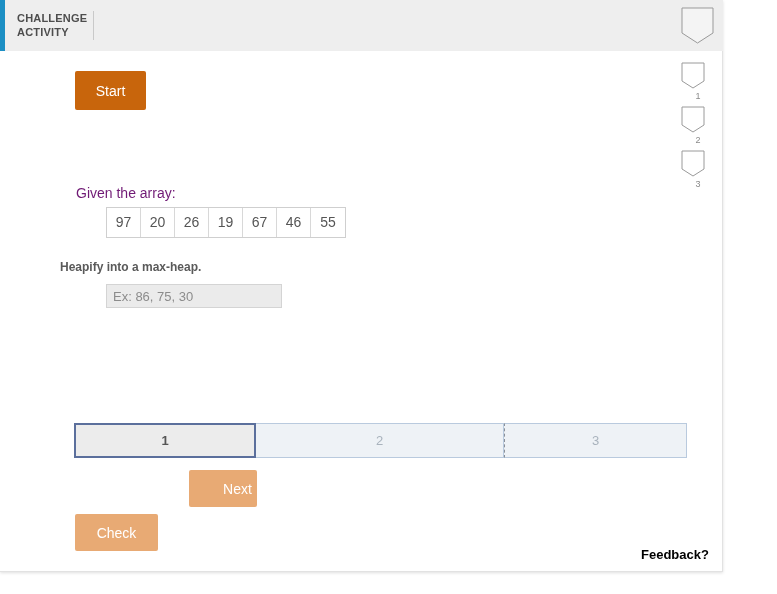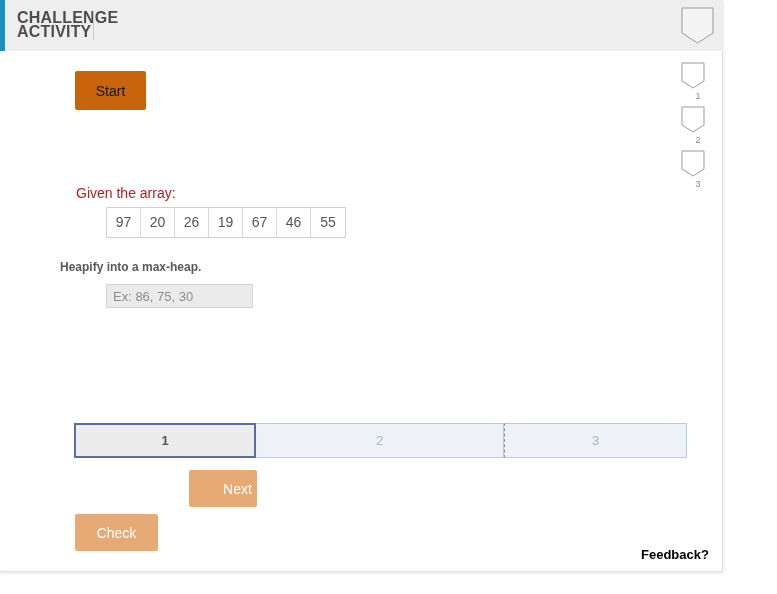--- a/index.html
+++ b/index.html
@@ -53,21 +53,21 @@
     top: 0;
     width: 5px;
     height: 51px;
     background: #1c8fc4;
   }
   .header-label {
     position: absolute;
     left: 17px;
     top: 11px;
     width: 72px;
-    font-size: 16px;
+    font-size: 11px;
     font-weight: bold;
     line-height: 14px;
     color: #4d4d4d;
     letter-spacing: 0.2px;
   }
   .header-divider {
     position: absolute;
     left: 93px;
     top: 11px;
     width: 1px;
@@ -113,33 +113,33 @@
   
   .btn-start {
     position: absolute;
     left: 75px;
     top: 71px;
     width: 71px;
     height: 39px;
     background: #c8650c;
     border: none;
     border-radius: 2px;
-    color: #0f172a;
+    color: #ffffff;
     font-family: "Liberation Sans", sans-serif;
     font-size: 14px;
     cursor: pointer;
     padding: 0;
   }
 
   .given-label {
     position: absolute;
     left: 76px;
     top: 185px;
     font-size: 14px;
-    color: #b91c1c;
+    color: #701a75;
   }
 
   .array-row {
     position: absolute;
     left: 106px;
     top: 207px;
     display: flex;
     border: 1px solid #cfcfcf;
     box-sizing: content-box;
   }
@@ -162,21 +162,21 @@
     top: 260px;
     font-size: 12px;
     color: #5a5a5a;
     font-weight: bold;
   }
 
   .answer-input {
     position: absolute;
     left: 106px;
     top: 284px;
-    width: 147px;
+    width: 176px;
     height: 24px;
     background: #ebebeb;
     border: 1px solid #d4d4d4;
     box-sizing: border-box;
     font-family: "Liberation Sans", sans-serif;
     font-size: 13px;
     color: #0f172a;
     padding: 0 6px;
   }
   .answer-input::placeholder { color: #8c8c8c; opacity: 1; }

